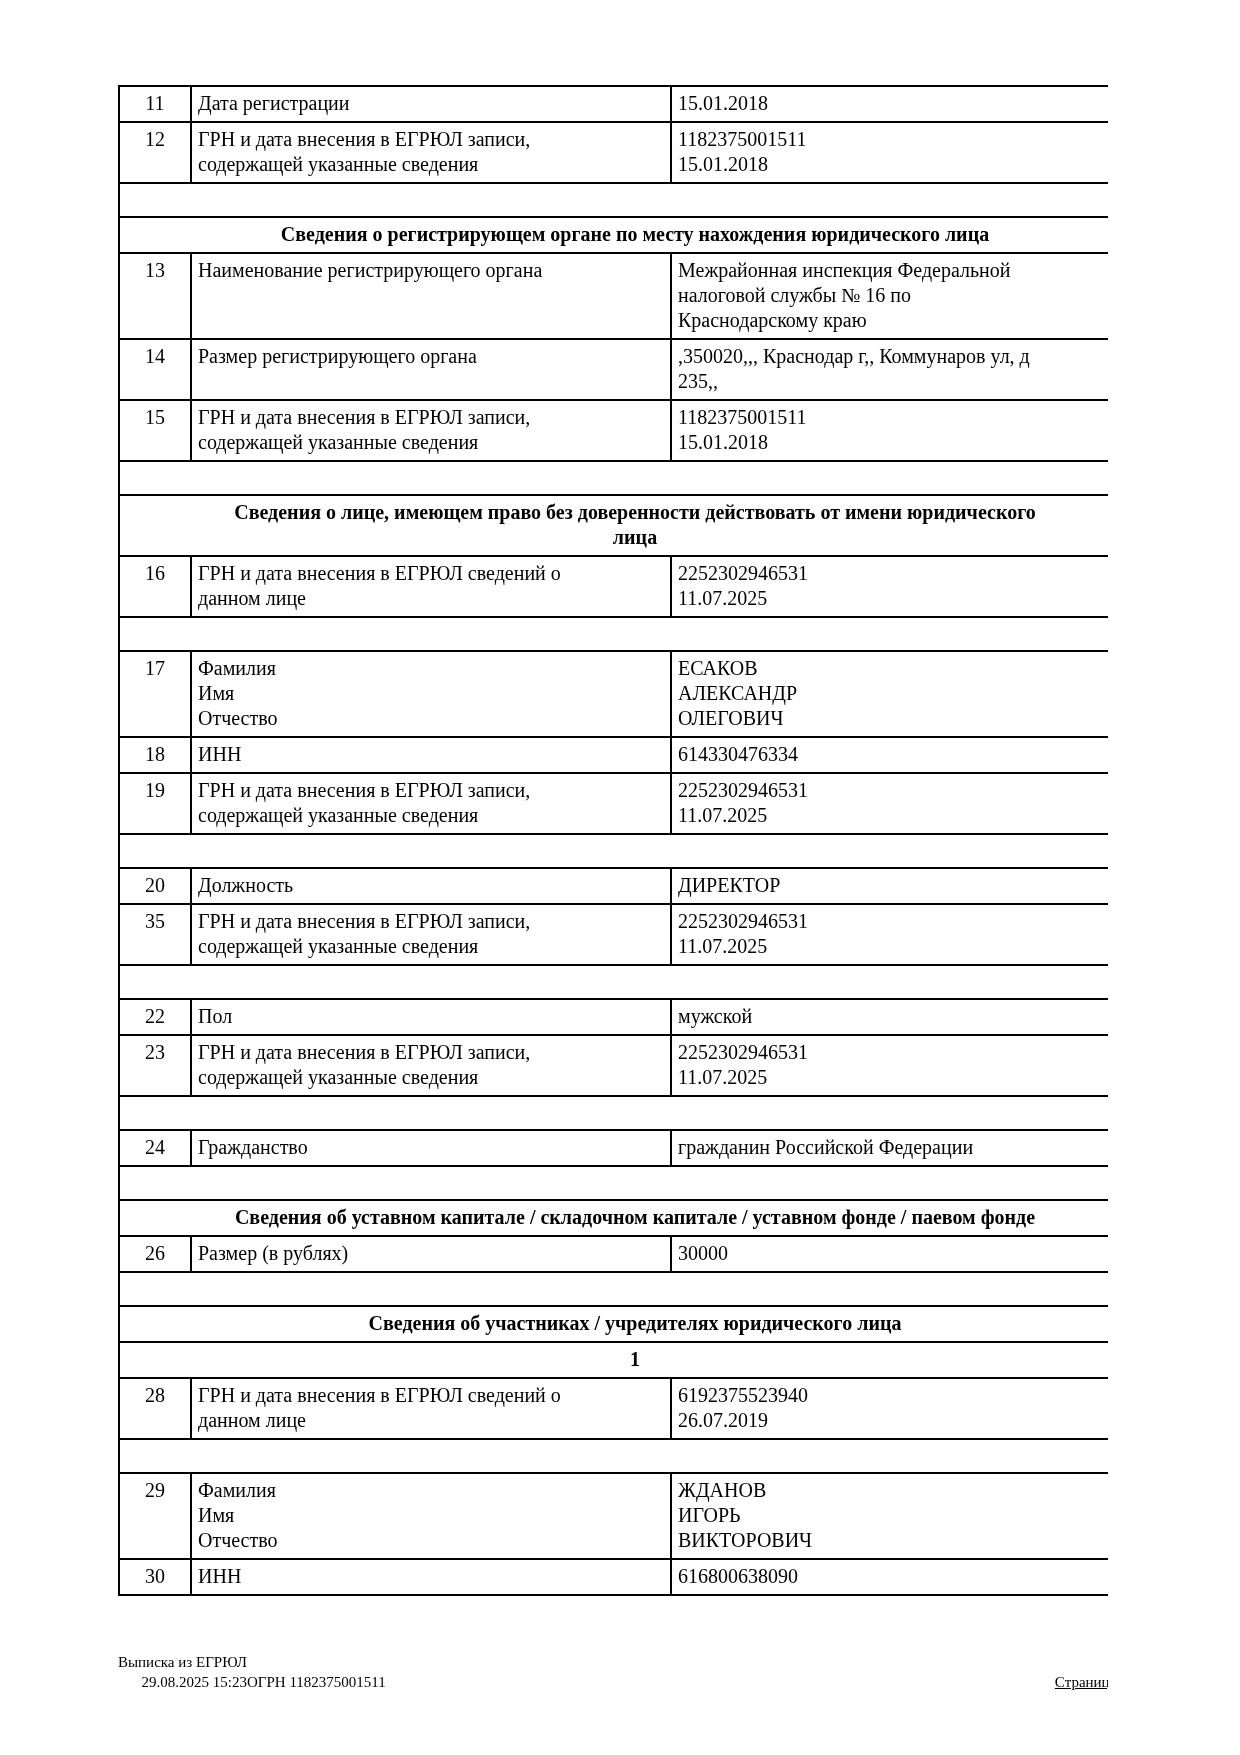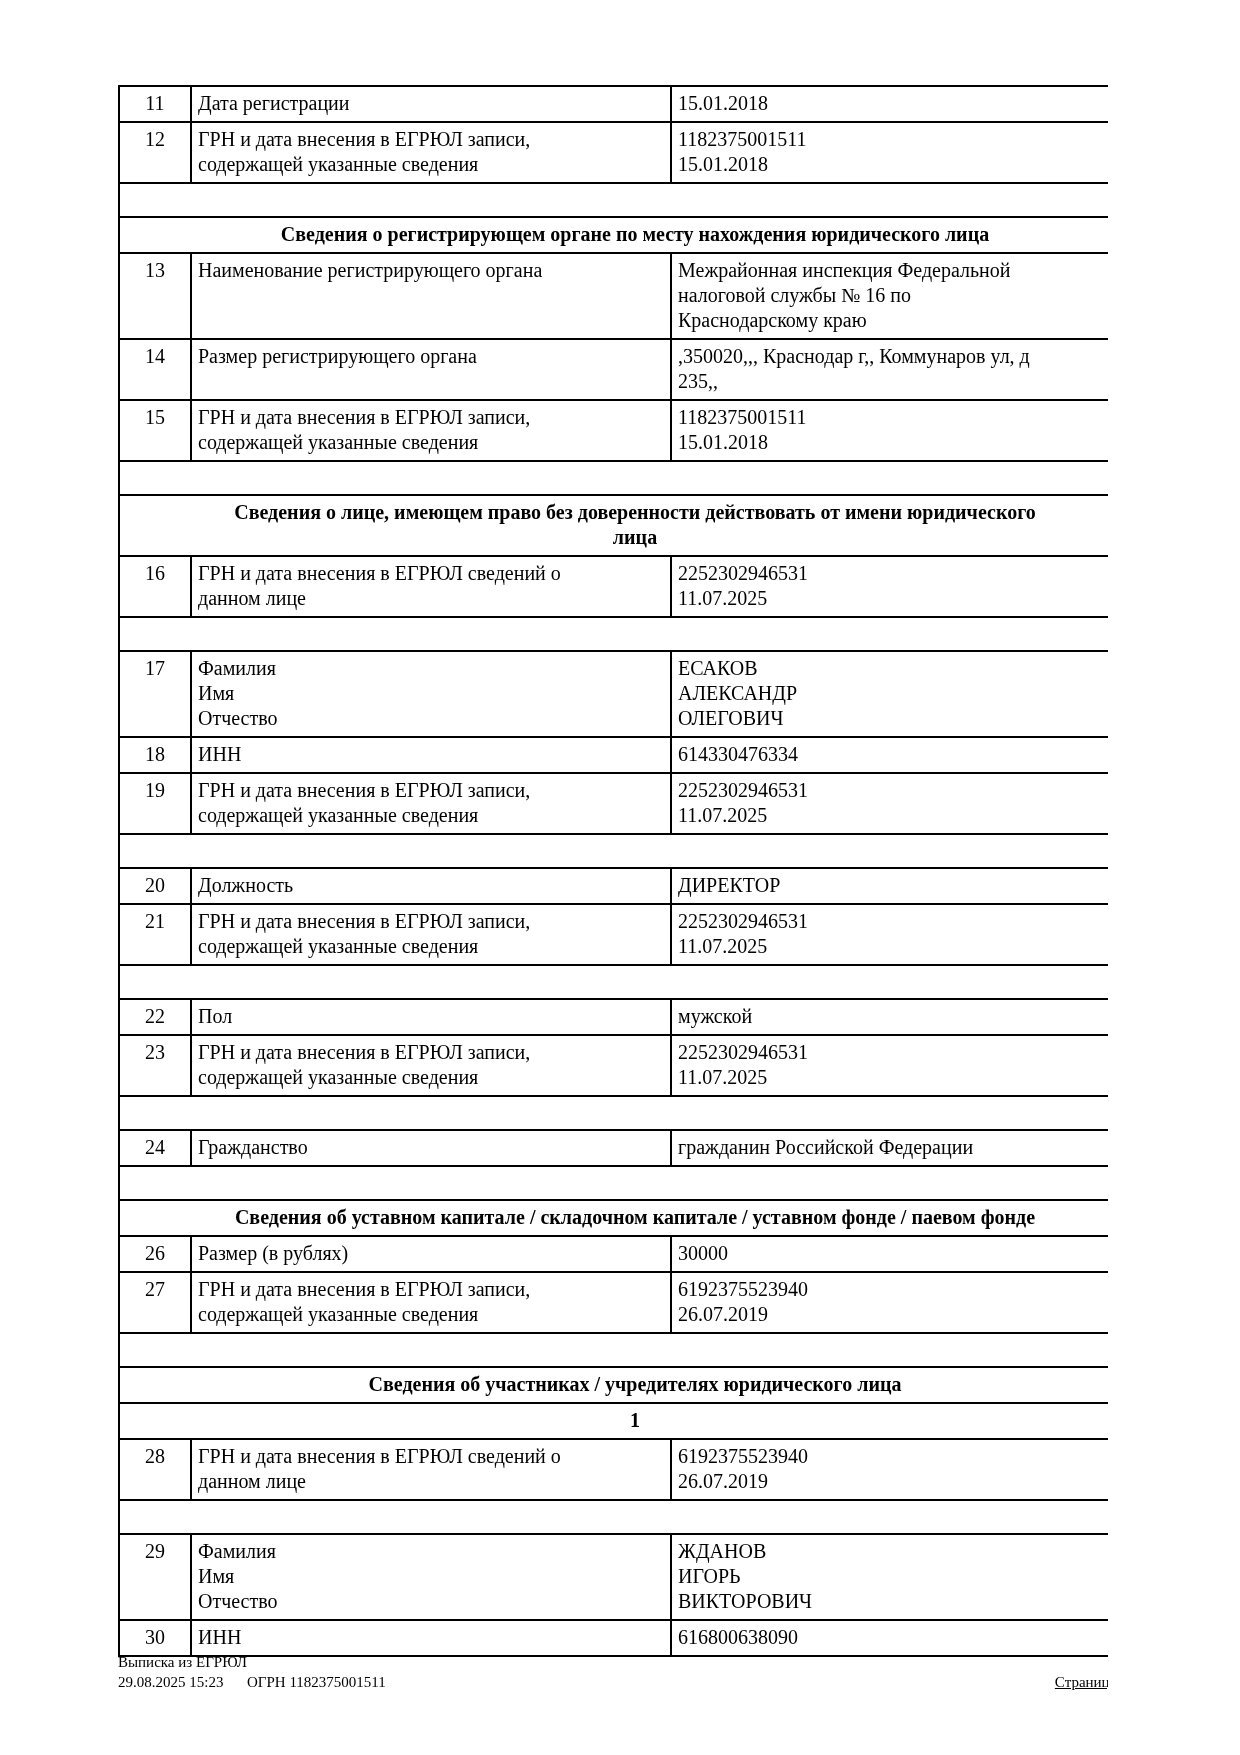--- a/index.html
+++ b/index.html
@@ -49,21 +49,21 @@
     position: absolute;
     left: 118px;
     top: 1652px;
     width: 1046px;
     display: flex;
     align-items: flex-end;
     justify-content: space-between;
     font-size: 15px;
     line-height: 20px;
   }
-  .footer .left   { text-align: left; }
+  .footer .left   { text-align: right; }
   .footer .center { flex: 1; }
   .footer .right  { text-align: center; white-space: nowrap; text-decoration: underline; }
 </style>
 </head>
 <body>
 
 <div class="page">
 
   <table class="doc-table">
     <colgroup>
@@ -150,21 +150,21 @@
         </tr>
         <tr>
           <td class="spacer" colspan="3"></td>
         </tr>
         <tr>
           <td class="num">20</td>
           <td class="label">Должность</td>
           <td class="value">ДИРЕКТОР</td>
         </tr>
         <tr>
-          <td class="num">21</td>
+          <td class="num">35</td>
           <td class="label">ГРН и дата внесения в ЕГРЮЛ записи,
 содержащей указанные сведения</td>
           <td class="value">2252302946531
 11.07.2025</td>
         </tr>
         <tr>
           <td class="spacer" colspan="3"></td>
         </tr>
         <tr>
           <td class="num">22</td>
@@ -189,27 +189,20 @@
         <tr>
           <td class="spacer" colspan="3"></td>
         </tr>
         <tr>
           <td class="section" colspan="3">Сведения об уставном капитале / складочном капитале / уставном фонде / паевом фонде</td>
         </tr>
         <tr>
           <td class="num">26</td>
           <td class="label">Размер (в рублях)</td>
           <td class="value">30000</td>
-        </tr>
-        <tr>
-          <td class="num">27</td>
-          <td class="label">ГРН и дата внесения в ЕГРЮЛ записи,
-содержащей указанные сведения</td>
-          <td class="value">6192375523940
-26.07.2019</td>
         </tr>
         <tr>
           <td class="spacer" colspan="3"></td>
         </tr>
         <tr>
           <td class="section" colspan="3">Сведения об участниках / учредителях юридического лица</td>
         </tr>
         <tr>
           <td class="center-cell" colspan="3">1</td>
         </tr>

